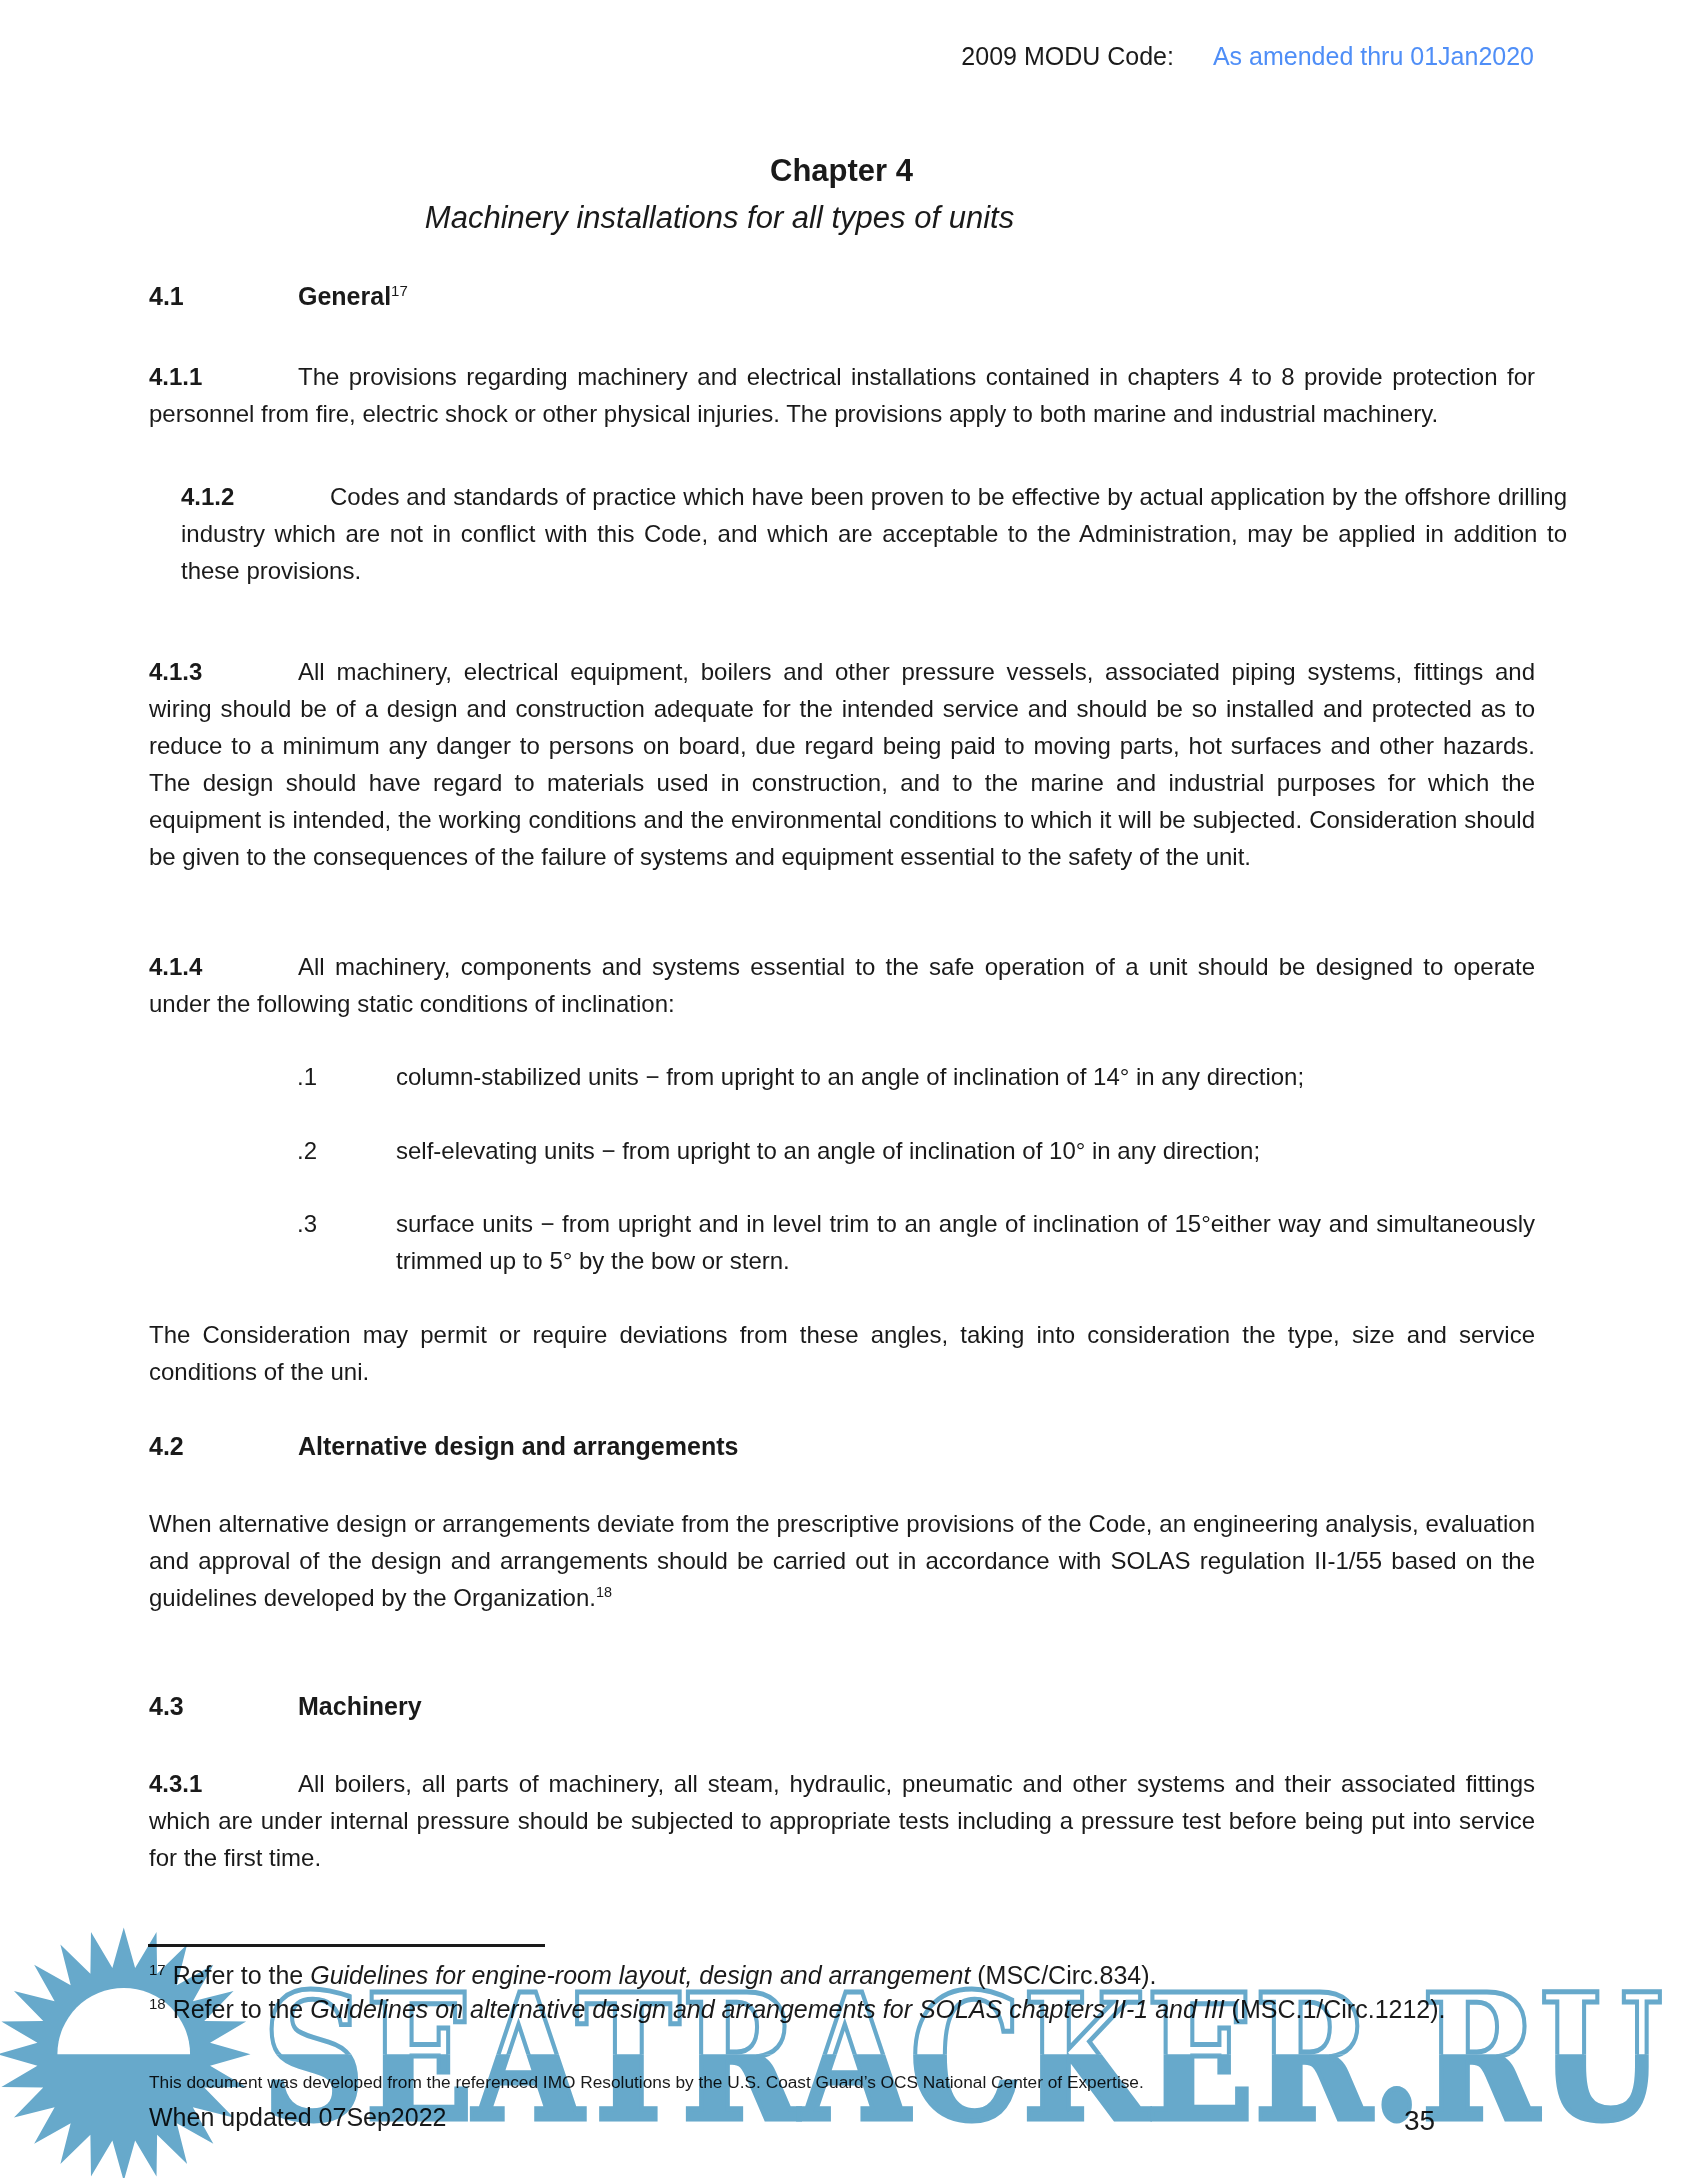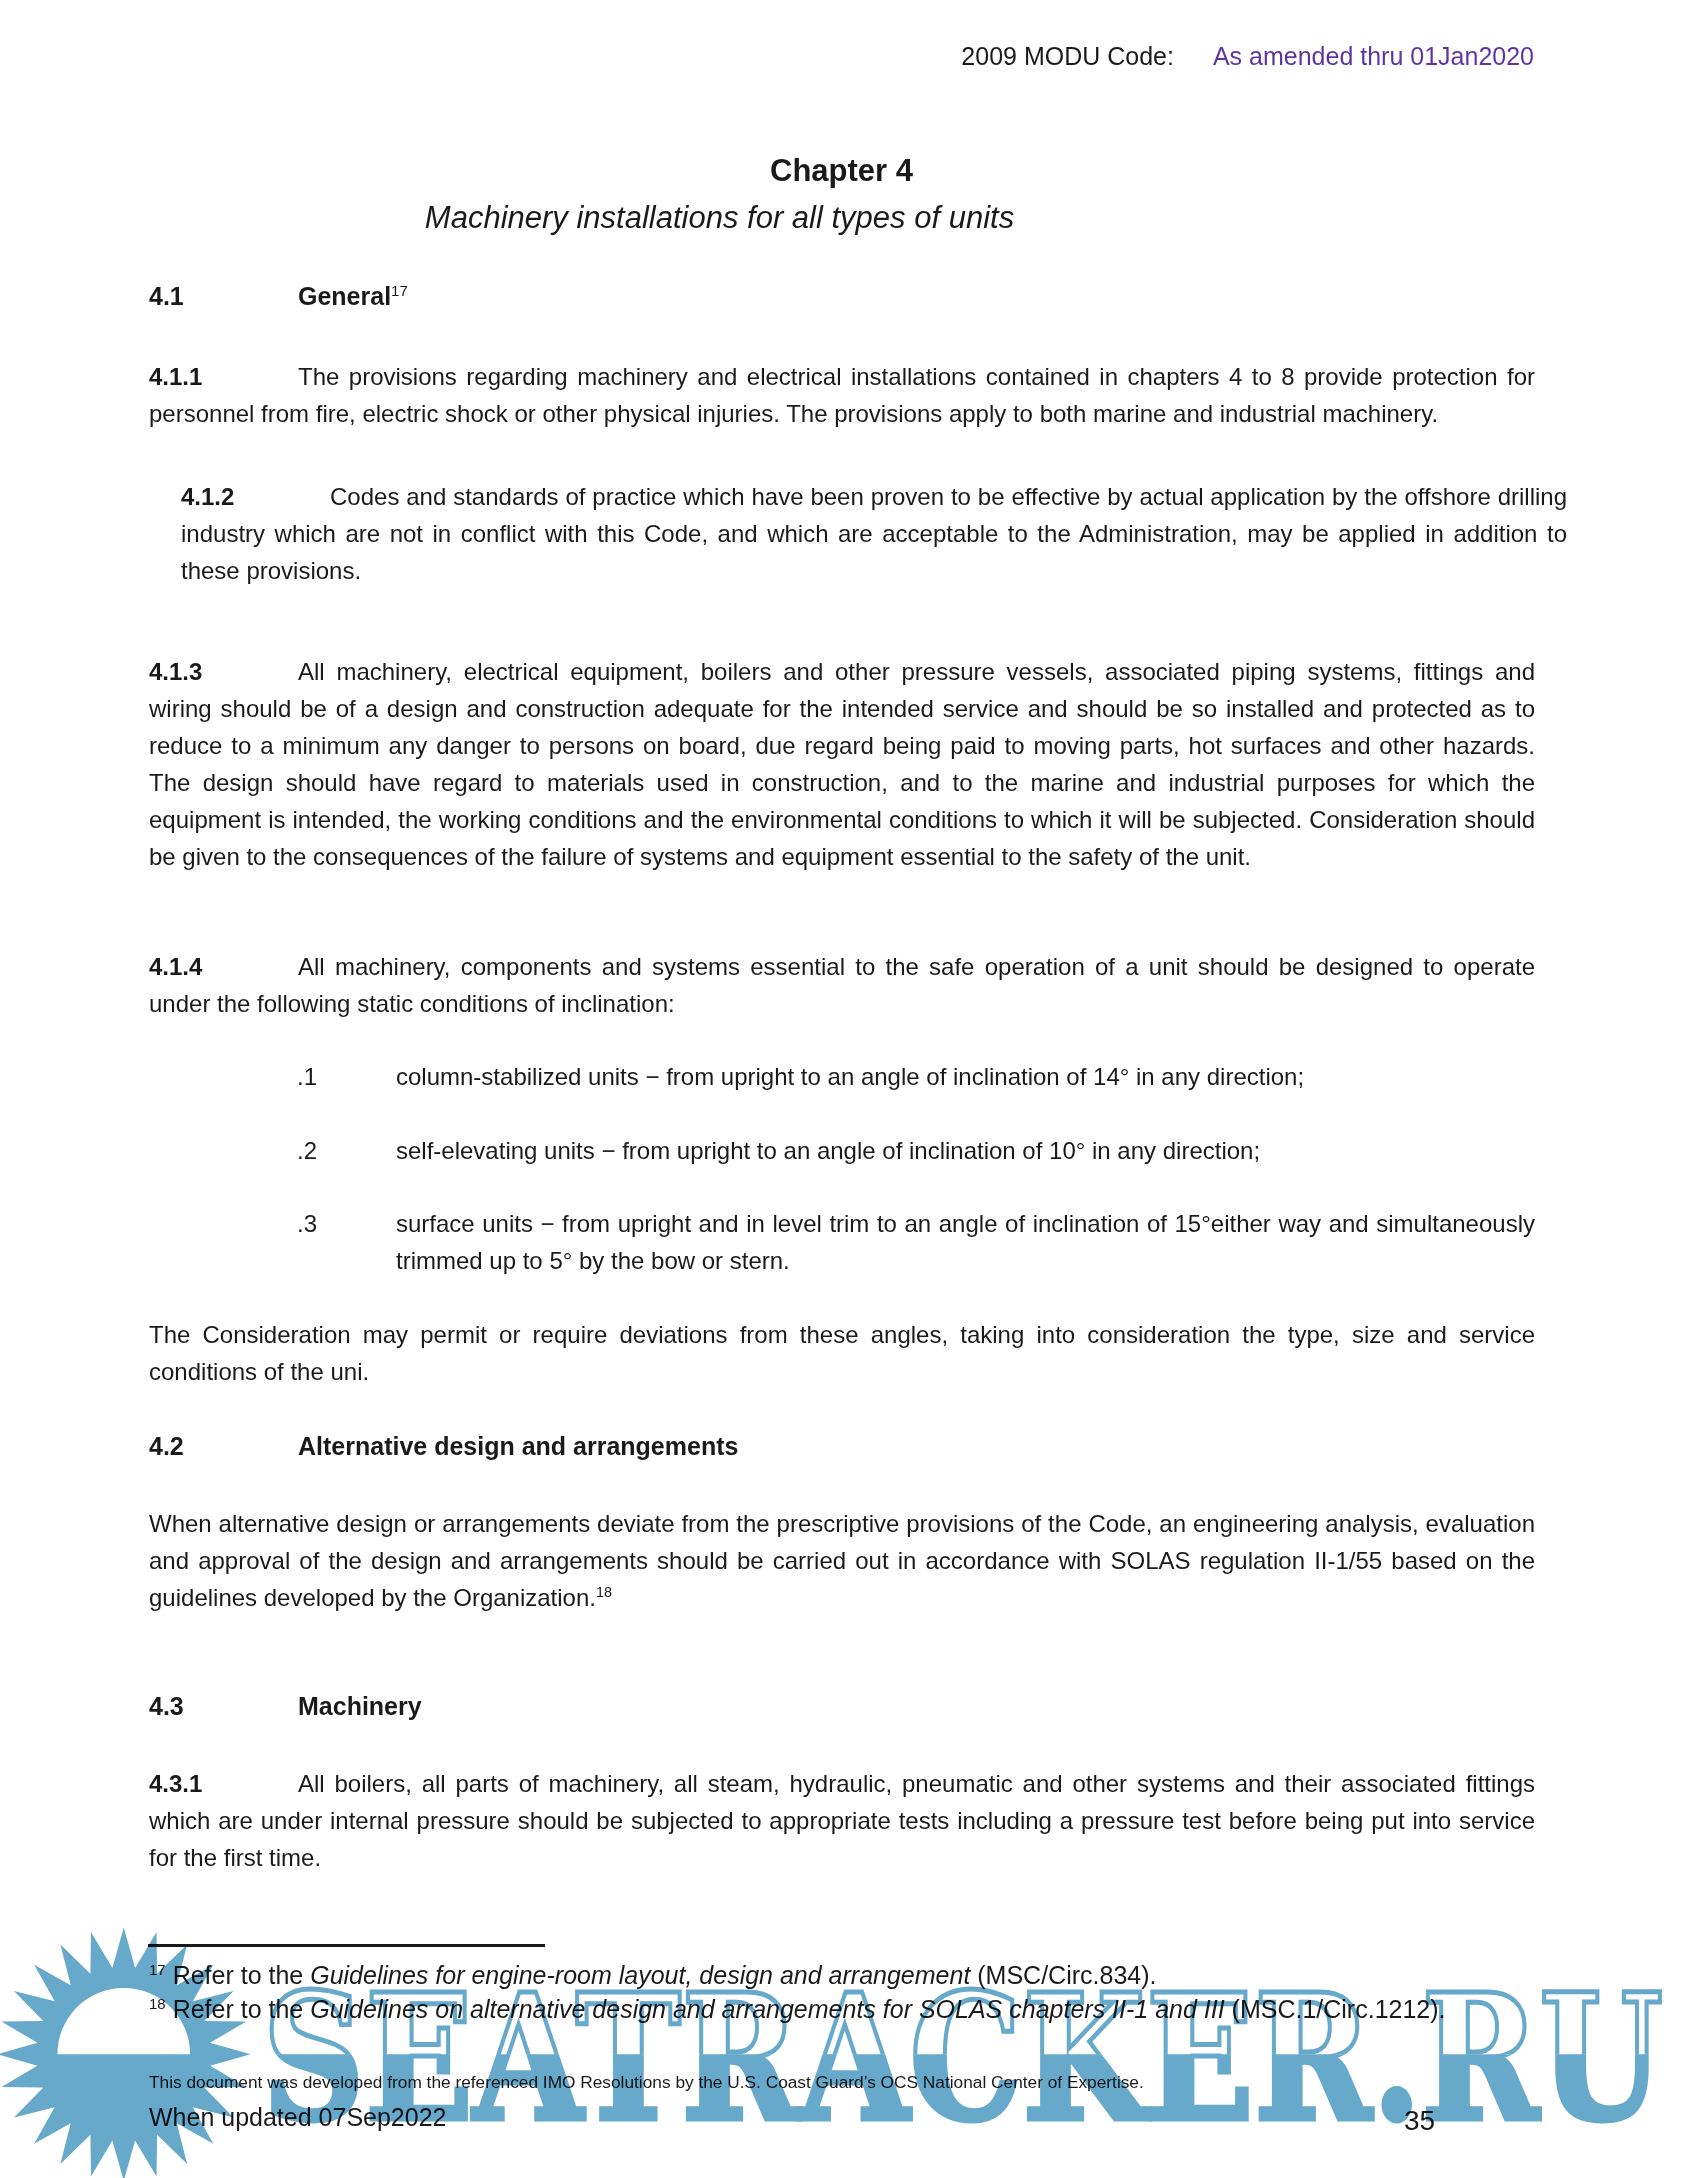--- a/index.html
+++ b/index.html
@@ -2,21 +2,21 @@
 <html><head>
 <meta charset="utf-8">
 <style>
   html, body { margin: 0; padding: 0; background: #ffffff; }
   body { width: 1683px; height: 2178px; position: relative; overflow: hidden;
          font-family: "Liberation Sans", "DejaVu Sans", sans-serif; color: #000; }
   .page { position: absolute; left: 0; top: 0; width: 1683px; height: 2178px; }
   .abs { position: absolute; }
   .header { right: 149px; top: 42px; font-size: 25px; white-space: nowrap; }
   .header .lbl { font-weight: normal; }
-  .header .amend { color: #4c1d95; margin-left: 32px; }
+  .header .amend { color: #3b82f6; margin-left: 32px; }
   .chap-title { left: 0; width: 1683px; top: 153px; text-align: center; font-size: 31px; font-weight: bold; }
   .chap-sub { left: 0; width: 1439px; top: 200px; text-align: center; font-size: 31px; font-style: italic; }
   .body { left: 149px; width: 1386px; font-size: 24px; line-height: 37px; text-align: justify; }
   .num { font-weight: bold; display: inline-block; width: 149px; }
   .heading { left: 149px; font-size: 25px; font-weight: bold; white-space: nowrap; }
   .heading .hn { display: inline-block; width: 149px; }
   sup { font-size: 60%; line-height: 0; vertical-align: super; font-weight: normal; }
   .list-item { left: 297px; width: 1238px; font-size: 24px; line-height: 37px; text-align: justify; }
   .list-item .ln { position: absolute; left: 0; top: 0; width: 99px; }
   .list-item .lt { display: block; margin-left: 99px; }

